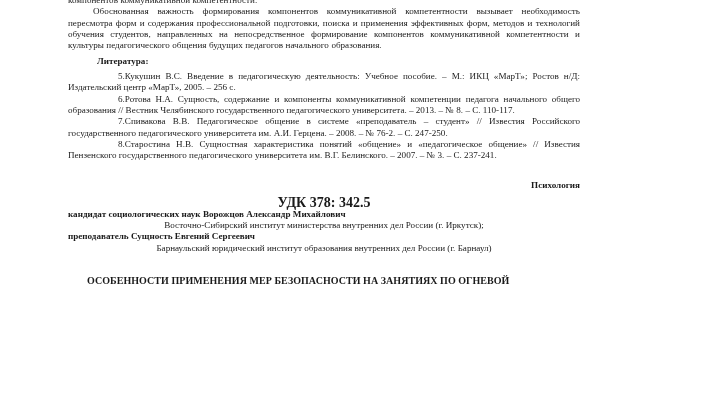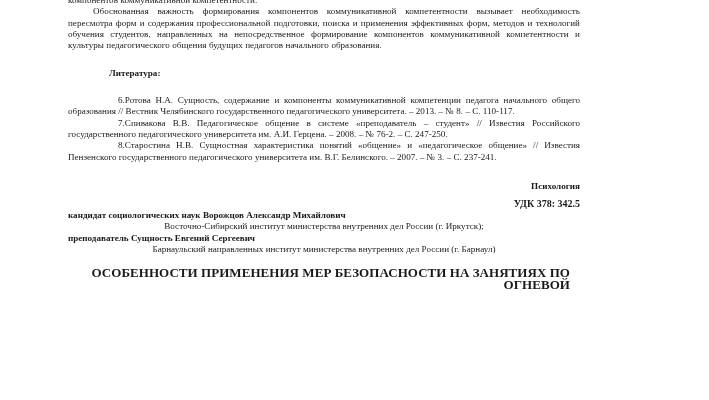--- a/index.html
+++ b/index.html
@@ -34,21 +34,21 @@
   .para.clipped-top {
     
     margin-top: -5px;
   }
   .noindent { text-indent: 0; }
   .heading-lit {
     font-size: 9.1px;
     line-height: 11.35px;
     font-weight: bold;
     text-indent: 25px;
-    margin: 16px;
+    margin: 4px;
     text-align: left;
   }
   .ref {
     font-size: 9.1px;
     line-height: 11.35px;
     text-align: justify;
     margin: 0;
     text-indent: 25px;
   }
   .ref .num {
@@ -58,66 +58,69 @@
   
   .running-head {
     font-size: 9.1px;
     line-height: 11.35px;
     font-weight: bold;
     text-align: right;
     margin: 0;
   }
   
   .udk {
-    font-size: 10px;
+    font-size: 14px;
     line-height: 11.35px;
     font-weight: bold;
-    text-align: right;
+    text-align: center;
     margin: 0;
   }
   .author-line {
     font-size: 9.1px;
     line-height: 11.35px;
     font-weight: bold;
     text-align: left;
     margin: 0;
   }
   .affil-line {
     font-size: 9.1px;
     line-height: 11.35px;
     font-weight: normal;
     text-align: center;
     margin: 0;
   }
   .article-title {
-    font-size: 13px;
+    font-size: 10px;
     line-height: 12.2px;
     font-weight: bold;
-    text-align: right;
-    margin: 0;
+    text-align: left;
+    margin: 9px;
     letter-spacing: 0.05px;
   }
   .spacer-12 { height: 12px; }
   .spacer-18 { height: 18px; }
   .spacer-6  { height: 6px; }
   .title-block {
     padding: 0 10px;
   }
 </style>
 </head>
 <body>
 
 <div class="page">
 
   <p class="para clipped-top noindent">компонентов коммуникативной компетентности.</p>
 
   <p class="para">Обоснованная важность формирования компонентов коммуникативной компетентности вызывает необходимость пересмотра форм и содержания профессиональной подготовки, поиска и применения эффективных форм, методов и технологий обучения студентов, направленных на непосредственное формирование компонентов коммуникативной компетентности и культуры педагогического общения будущих педагогов начального образования.</p>
 
   <p class="heading-lit">Литература:</p>
 
+  <p class="ref">
+    <span class="num">5.</span><span>Кукушин В.С. Введение в педагогическую деятельность: Учебное пособие. – М.: ИКЦ «МарТ»; Ростов н/Д: Издательский центр «МарТ», 2005. – 256 с.</span>
+  </p>
   <p class="ref">
     <span class="num">6.</span><span>Ротова Н.А. Сущность, содержание и компоненты коммуникативной компетенции педагога начального общего образования // Вестник Челябинского государственного педагогического университета. – 2013. – № 8. – С. 110-117.</span>
   </p>
   <p class="ref">
     <span class="num">7.</span><span>Спивакова В.В. Педагогическое общение в системе «преподаватель – студент» // Известия Российского государственного педагогического университета им. А.И. Герцена. – 2008. – № 76-2. – С. 247-250.</span>
   </p>
   <p class="ref">
     <span class="num">8.</span><span>Старостина Н.В. Сущностная характеристика понятий «общение» и «педагогическое общение» // Известия Пензенского государственного педагогического университета им. В.Г. Белинского. – 2007. – № 3. – С. 237-241.</span>
   </p>
 
@@ -126,21 +129,21 @@
   <p class="running-head">Психология</p>
 
   <div class="spacer-6"></div>
 
   <p class="udk">УДК 378: 342.5</p>
 
   <p class="author-line">кандидат социологических наук Ворожцов Александр Михайлович</p>
   <p class="affil-line">Восточно-Сибирский институт министерства внутренних дел России (г. Иркутск);</p>
 
   <p class="author-line">преподаватель Сущность Евгений Сергеевич</p>
-  <p class="affil-line">Барнаульский направленных институт министерства внутренних дел России (г. Барнаул)</p>
+  <p class="affil-line">Барнаульский юридический институт образования внутренних дел России (г. Барнаул)</p>
 
   <div class="spacer-12"></div>
 
   <div class="title-block">
     <p class="article-title">ОСОБЕННОСТИ ПРИМЕНЕНИЯ МЕР БЕЗОПАСНОСТИ НА ЗАНЯТИЯХ ПО ОГНЕВОЙ</p>
   </div>
 
 </div>
 
 </body></html>

